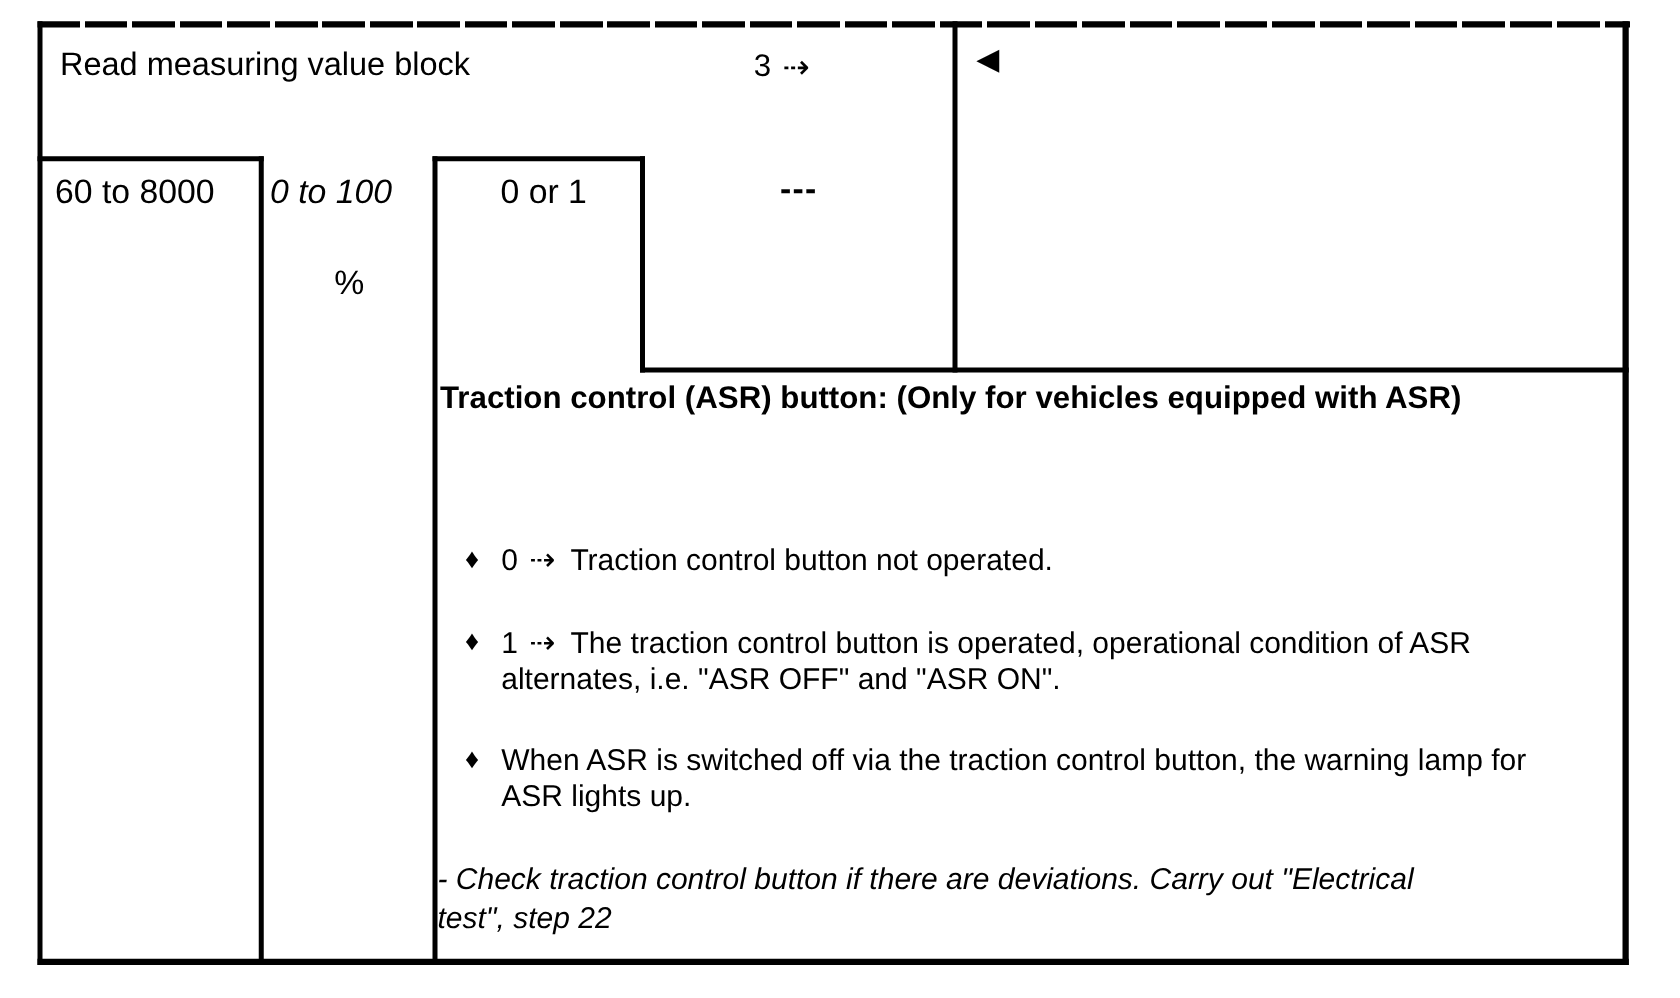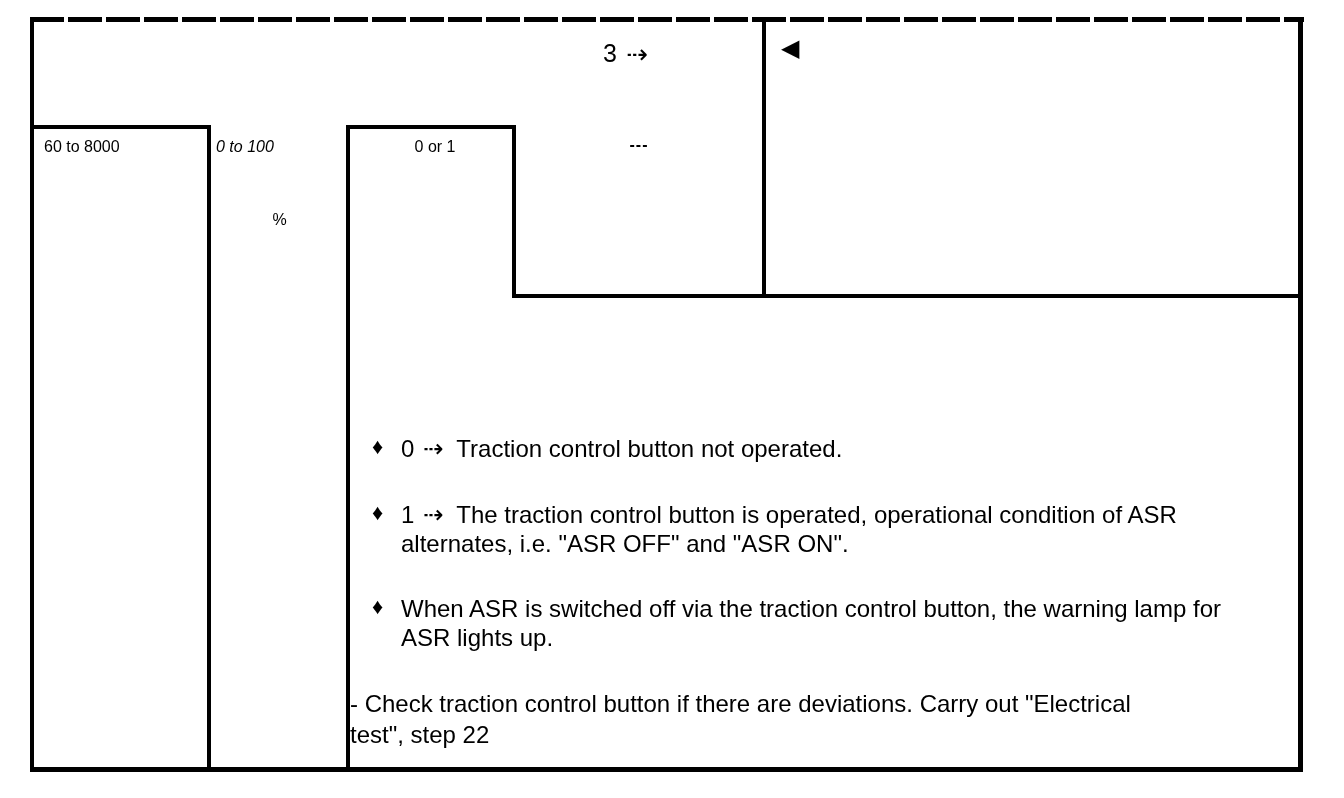--- a/index.html
+++ b/index.html
@@ -31,21 +31,21 @@
     white-space: nowrap;
   }
   .header-title   { left: 48px;  top: 36px;  font-size: 26px; }
   .header-num     { left: 603px; top: 39px;  font-size: 25px; display: flex; gap: 9px; align-items: baseline; }
   .header-arrow   { font-size: 26px; line-height: 1; position: relative; top: 1px; }
   .header-right   { left: 781px; top: 36px;  font-size: 25px; display: flex; gap: 7px; align-items: center; }
   .tri-left       { font-size: 24px; line-height: 1; }
 
   .cell {
     position: absolute;
-    font-size: 16px;
+    font-size: 27px;
     white-space: nowrap;
   }
   .c1-range { left: 44px;  top: 138px; }
   .c2-range { left: 216px; top: 138px; font-style: italic; }
   .c3-range { left: 350px; top: 138px; width: 170px; text-align: center; }
   .c4-range { left: 516px; top: 136px; width: 246px; text-align: center; font-weight: 700; letter-spacing: 1px; }
   .c1-unit  { left: 34px;  top: 211px; width: 173px; text-align: center; }
   .c2-unit  { left: 211px; top: 211px; width: 137px; text-align: center; }
 
   .body-heading {
@@ -80,54 +80,57 @@
   .bullet-value { margin-right: 9px; }
   .bullet-value:empty { margin-right: 0; }
   .bullet-arrow { margin-right: 12px; font-size: 25px; }
   .bullet-arrow:empty { margin-right: 0; }
   .note {
     position: absolute;
     left: 350px; top: 688px;
     width: 800px;
     font-size: 24px;
     line-height: 31px;
+    font-style: italic;
   }
 </style>
 </head>
 <body>
 
 <div id="page">
 
   <div class="rule-dashed-h" style="left:30px; top:17px; width:1274px; height:5px;"></div>
   <div class="rule" style="left:30px; top:17px; width:4px; height:755px;"></div>
   <div class="rule" style="left:1298px; top:17px; width:5px; height:755px;"></div>
   <div class="rule" style="left:30px; top:767px; width:1273px; height:5px;"></div>
 
   <div class="rule" style="left:762px; top:17px; width:4px; height:281px;"></div>
   <div class="rule" style="left:512px; top:294px; width:791px; height:4px;"></div>
   <div class="rule" style="left:30px; top:125px; width:181px; height:4px;"></div>
   <div class="rule" style="left:207px; top:125px; width:4px; height:646px;"></div>
   <div class="rule" style="left:346px; top:125px; width:4px; height:646px;"></div>
   <div class="rule" style="left:346px; top:125px; width:170px; height:4px;"></div>
   <div class="rule" style="left:512px; top:125px; width:4px; height:173px;"></div>
 
+  <div class="txt header-title">Read measuring value block</div>
   <div class="txt header-num">
     <span>3</span>
     <span class="header-arrow">⇢</span>
   </div>
   <div class="txt header-right">
     <span class="tri-left">◀</span>
   </div>
 
   <div class="cell c1-range">60 to 8000</div>
   <div class="cell c2-range">0 to 100</div>
   <div class="cell c2-unit">%</div>
   <div class="cell c3-range">0 or 1</div>
   <div class="cell c4-range">---</div>
 
+  <div class="body-heading">Traction control (ASR) button: (Only for vehicles equipped with ASR)</div>
 
   <div class="bullet bullet-1">
     <span class="bullet-marker">♦</span>
     <p class="bullet-body">
       <span class="bullet-value">0</span><span class="bullet-arrow">⇢</span><span>Traction control button not operated.</span>
     </p>
   </div>
 
   <div class="bullet bullet-2">
     <span class="bullet-marker">♦</span>

